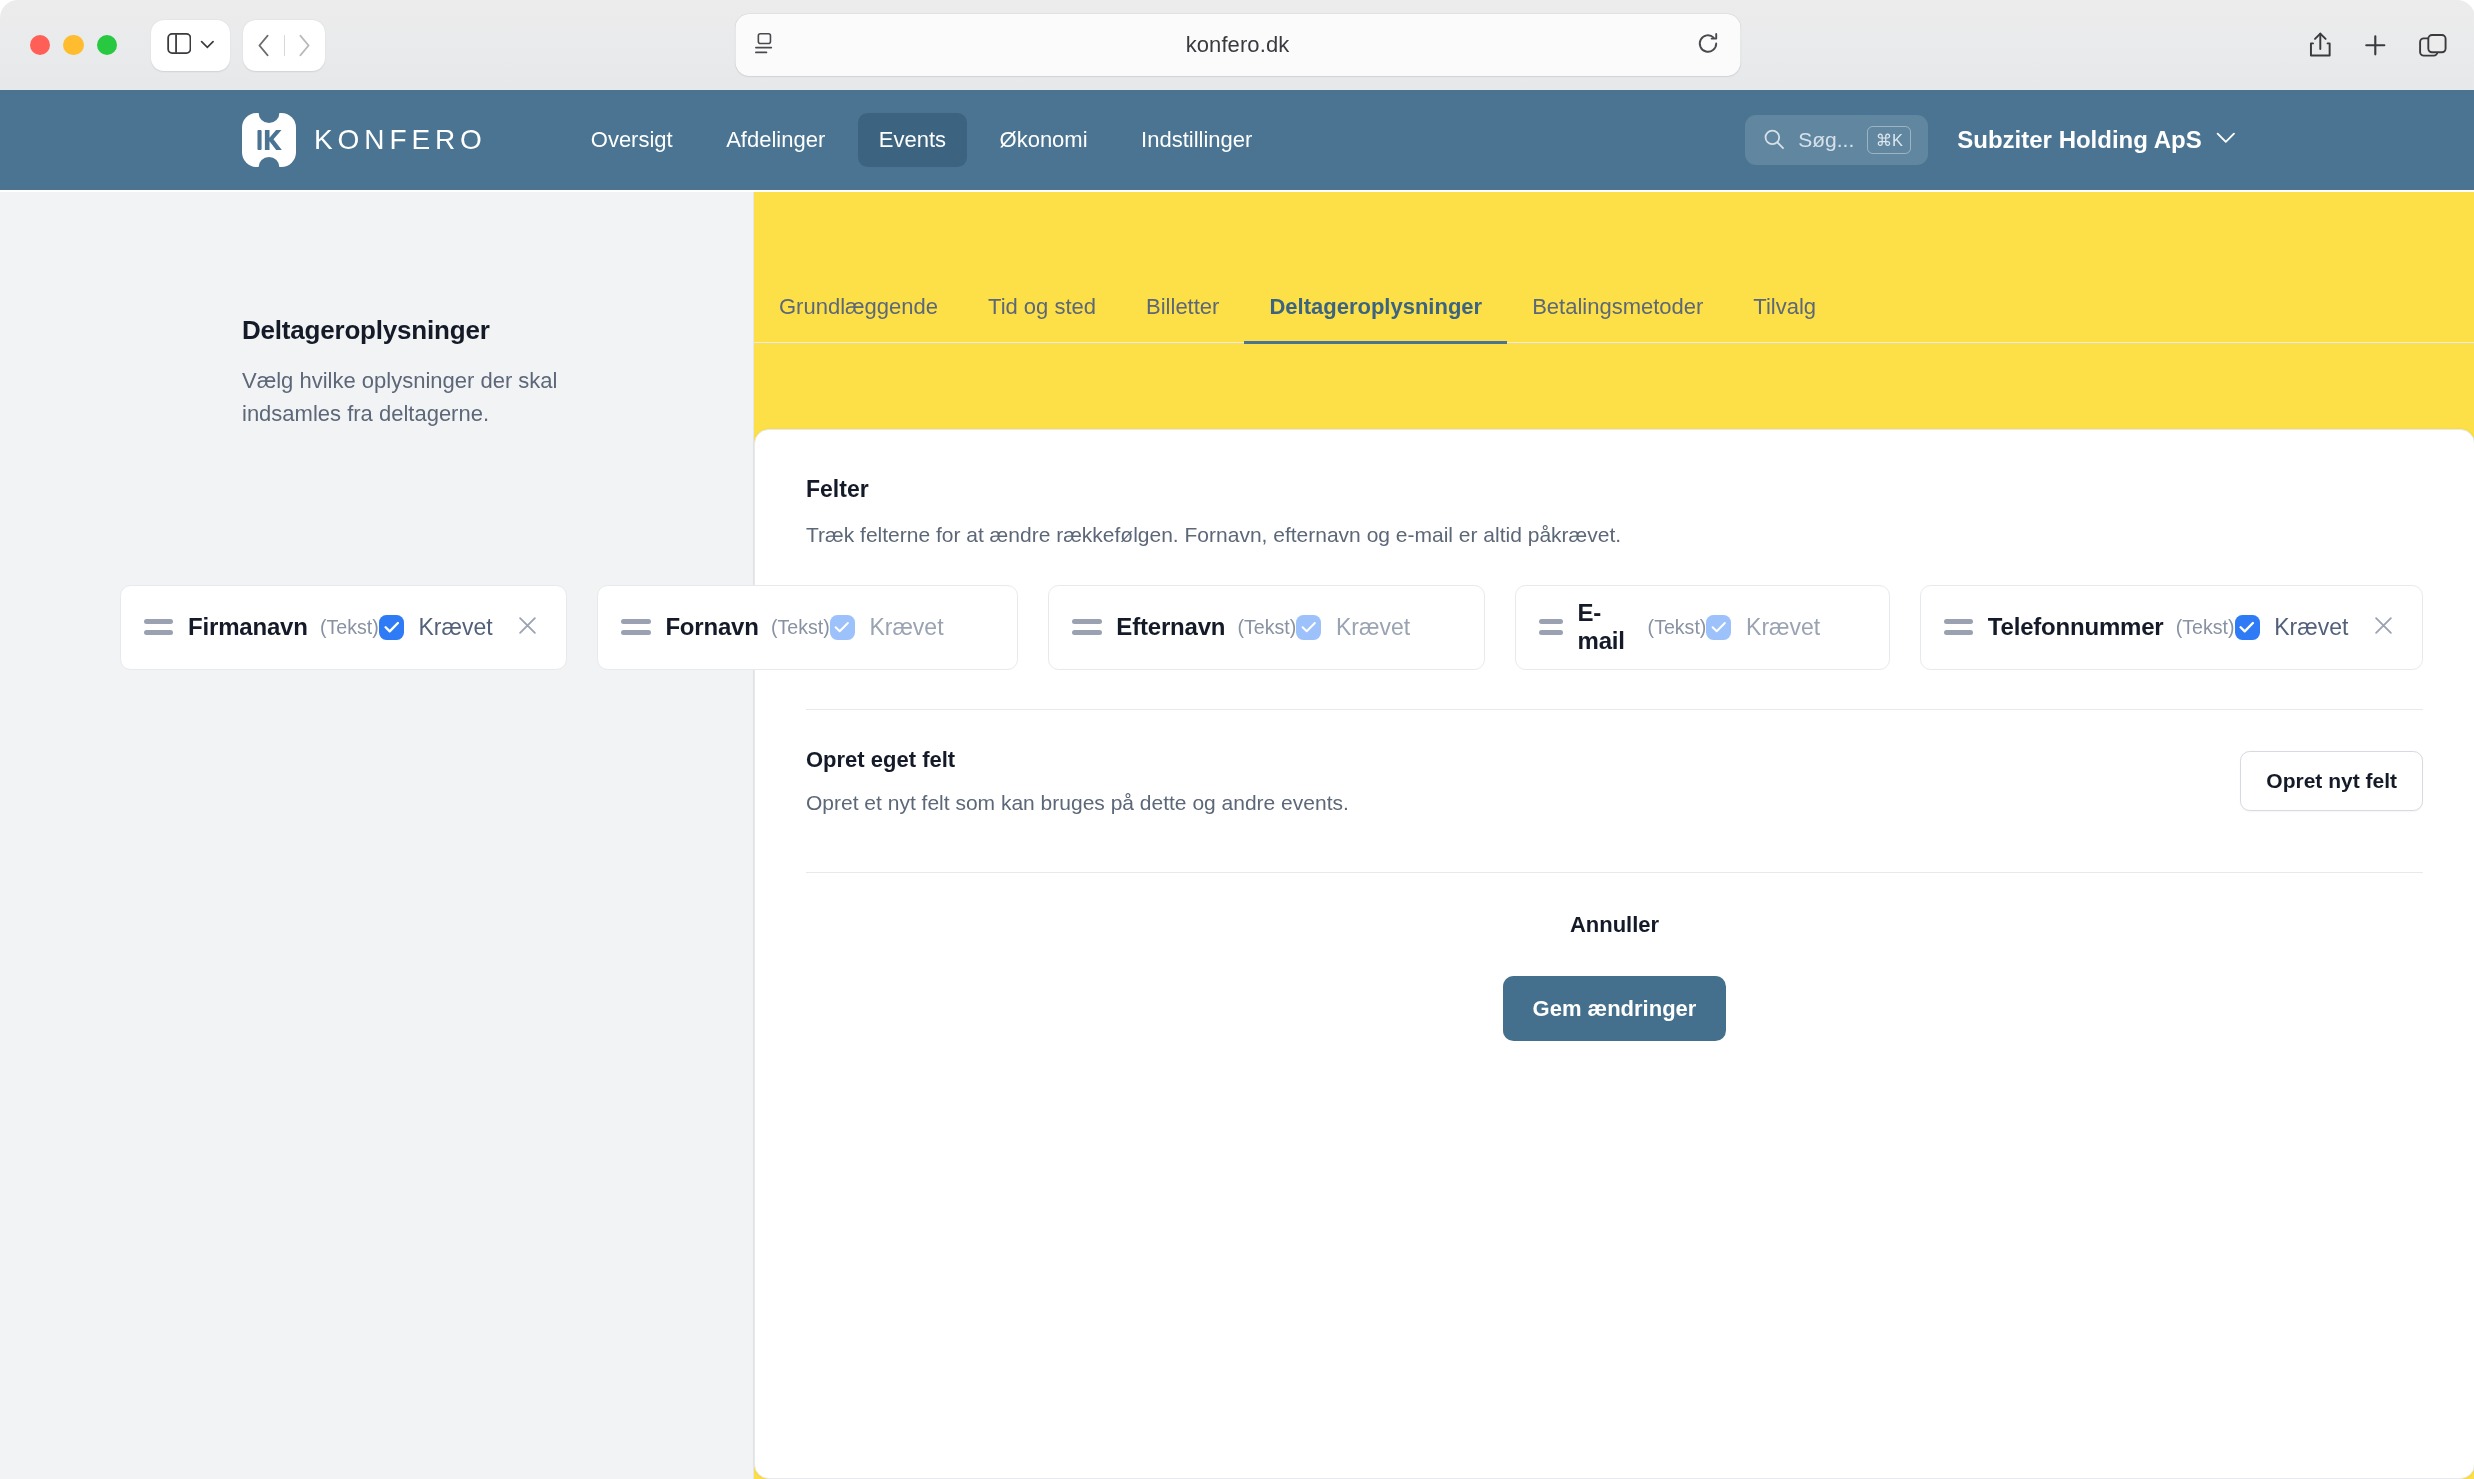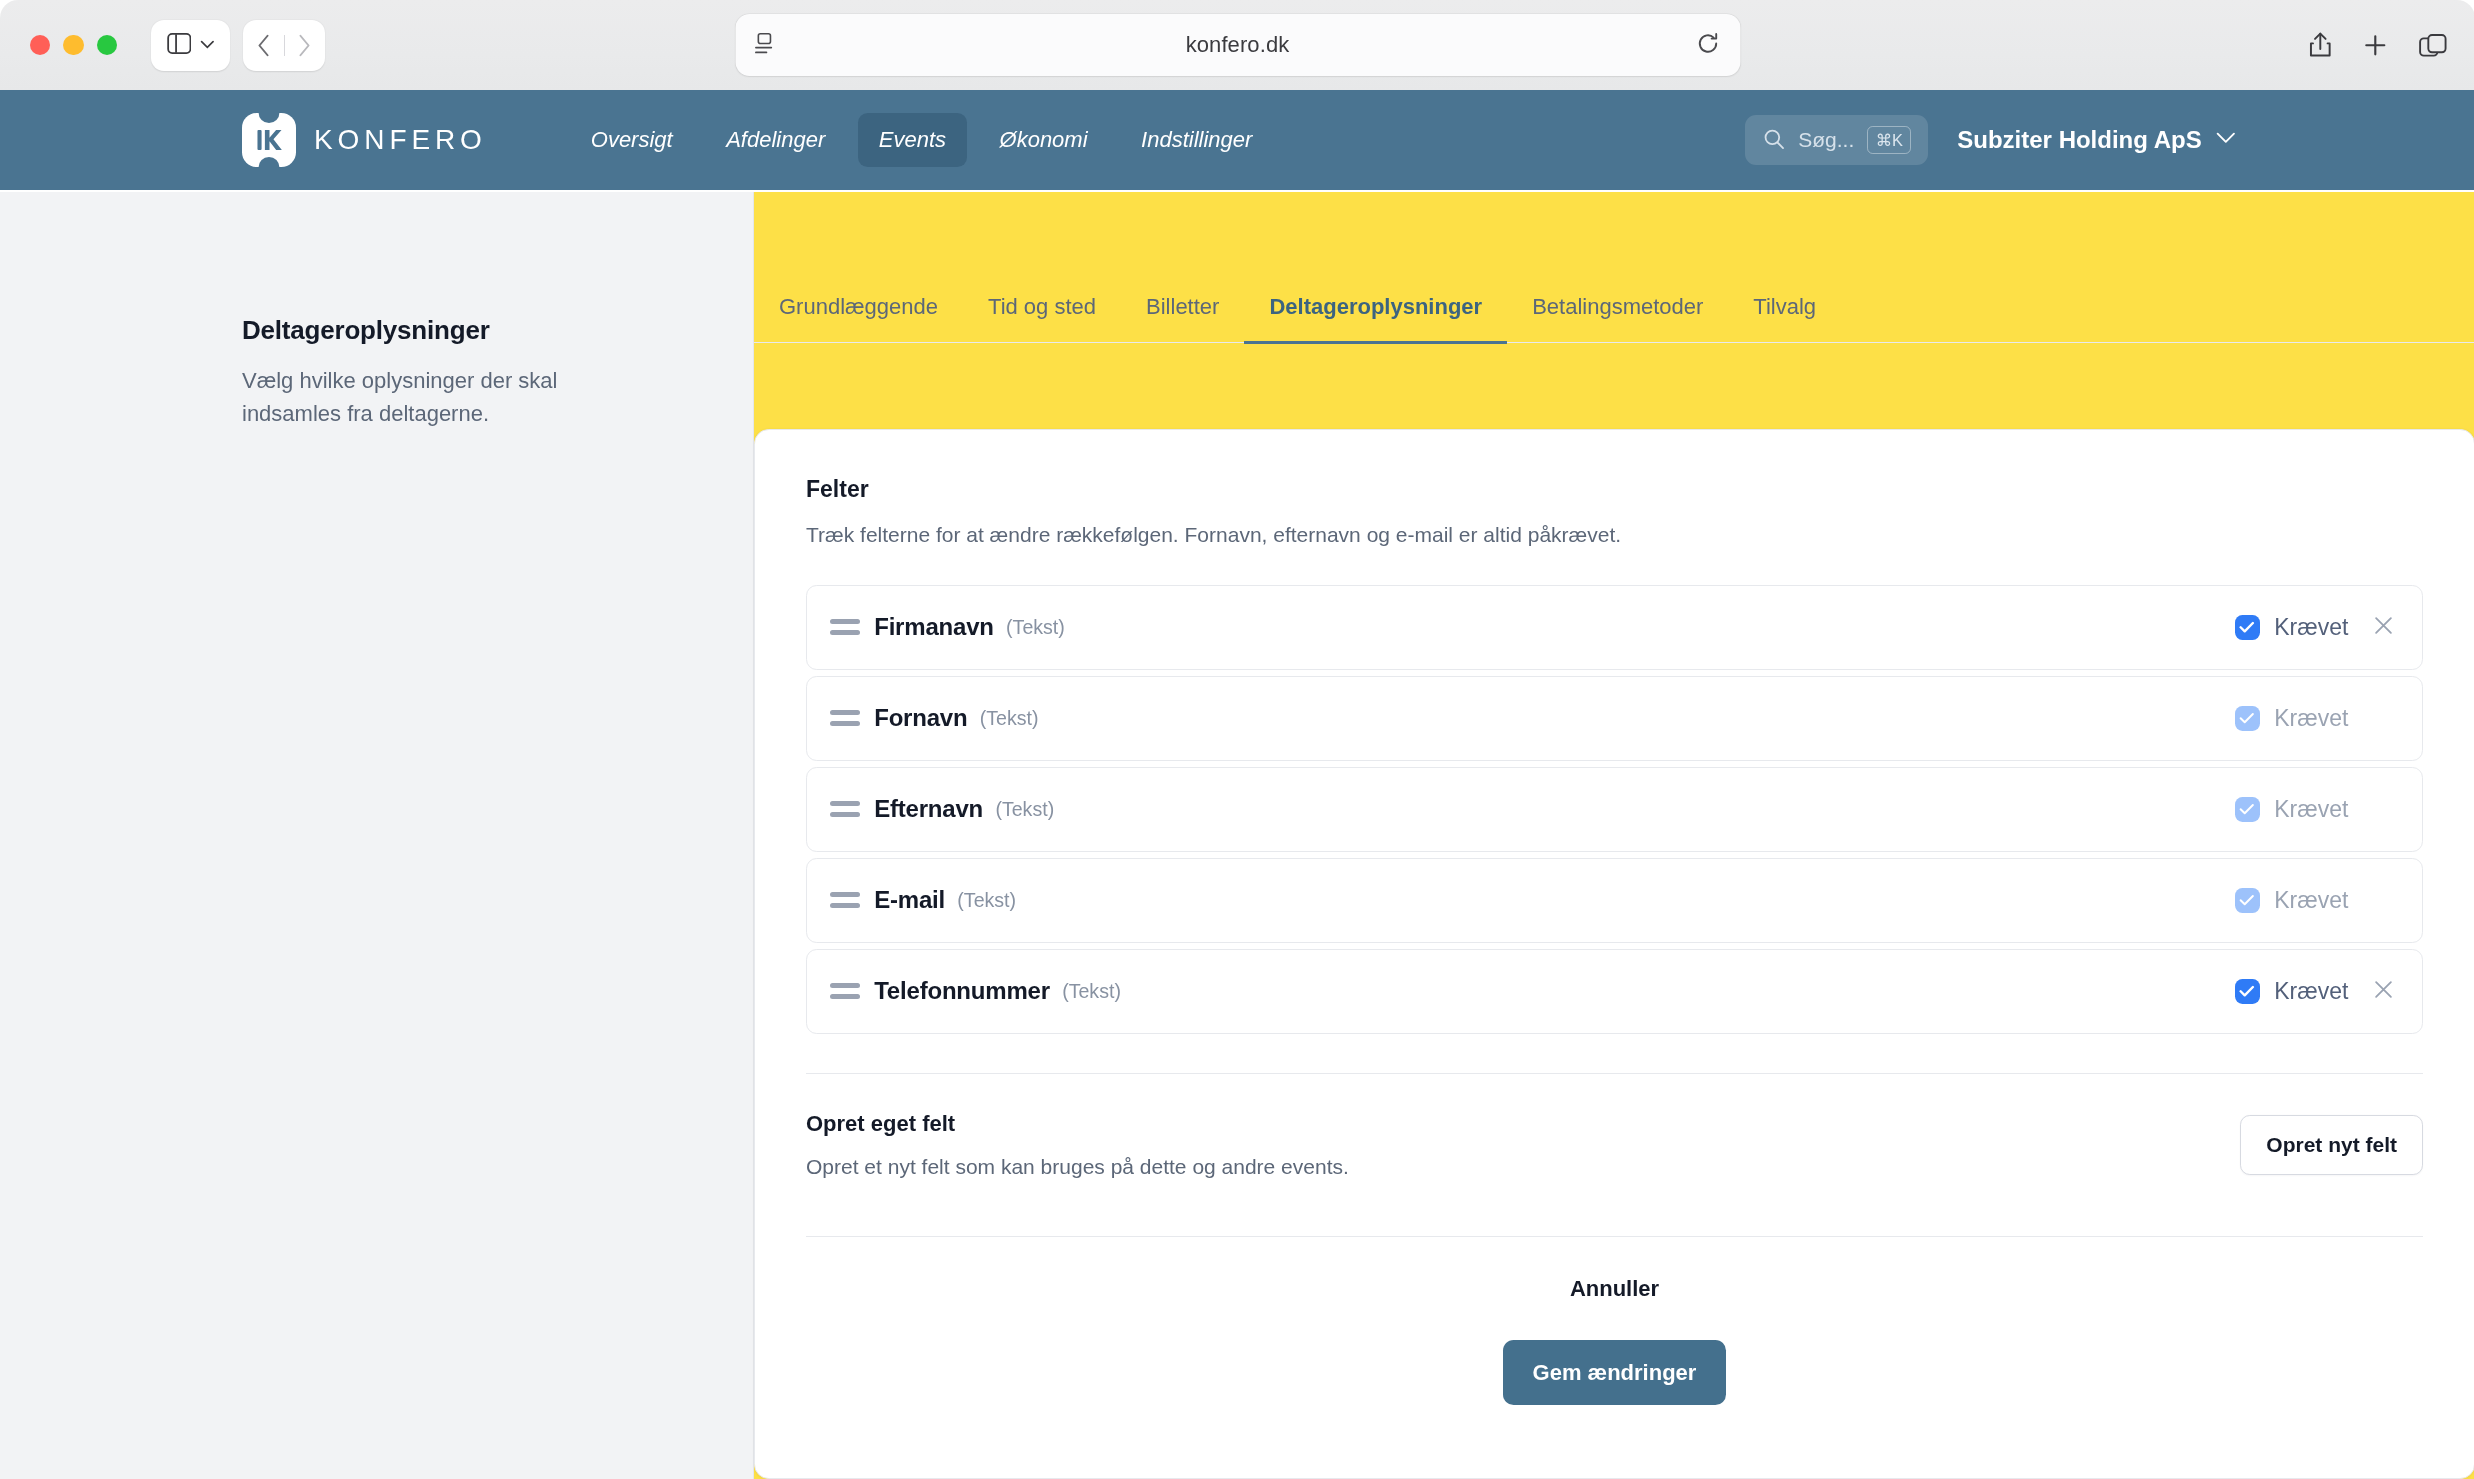--- a/index.html
+++ b/index.html
@@ -68,21 +68,21 @@
   .brand-mark::before, .brand-mark::after {
     content: ""; position: absolute; left: 50%; transform: translateX(-50%);
     width: 21px; height: 10.6px; background: #4a7491;
   }
   .brand-mark::before { top: -0.8px; border-radius: 0 0 11.5px 11.5px; }
   .brand-mark::after { bottom: -0.8px; border-radius: 11.5px 11.5px 0 0; }
   .brand-name {
     color: #ffffff; font-size: 28px; font-weight: 500; letter-spacing: 4.9px;
   }
 
-  .nav-links { display: flex; align-items: center; gap: 11.5px; margin-left: 83px; font-style: italic; }
+  .nav-links { display: flex; align-items: center; gap: 11.5px; margin-left: 83px; }
   .nav-link {
     color: #ffffff; font-size: 22px; font-weight: 500;
     padding: 14px 21px; border-radius: 9.8px; white-space: nowrap;
   }
   .nav-link.active { background: #3c6480; }
 
   .nav-right { position: absolute; right: 239px; display: flex; align-items: center; gap: 29.5px; }
   .search-box {
     display: flex; align-items: center; gap: 13px;
     background: rgba(255,255,255,.13); border-radius: 11px;
@@ -128,21 +128,21 @@
     background: #ffffff;
     border: 0.8px solid #e7e9ed;
     border-radius: 14.7px;
     box-shadow: 0 0.8px 2.5px rgba(16,24,40,.05);
     padding: 46px 51px 0 51px;
     min-height: 1050px;
   }
   .card-title { font-size: 23px; font-weight: 700; color: #141a28; }
   .card-sub { margin-top: 19.6px; font-size: 21px; color: #5c6778; }
 
-  .field-list { margin-top: 38px; display: flex; flex-direction: column; gap: 6px; }
+  .field-list { margin-top: 38px; display: flex; flex-direction: row; gap: 30px; justify-content: flex-end; }
   .field-row {
     height: 85px; border: 0.8px solid #e7e9ed; border-radius: 10.6px;
     display: flex; align-items: center; padding: 0 24.6px 0 23px;
     background: #ffffff;
   }
   .drag-handle { width: 29.5px; display: flex; flex-direction: column; gap: 6.5px; margin-right: 14.7px; }
   .drag-handle span { display: block; height: 4.9px; border-radius: 2.5px; background: #9aa2b1; }
   .field-name { font-size: 24px; font-weight: 700; color: #141a28; letter-spacing: -0.2px; }
   .field-type { font-size: 19.6px; color: #8892a2; margin-left: 12.3px; }
   .row-spacer { flex: 1; }

